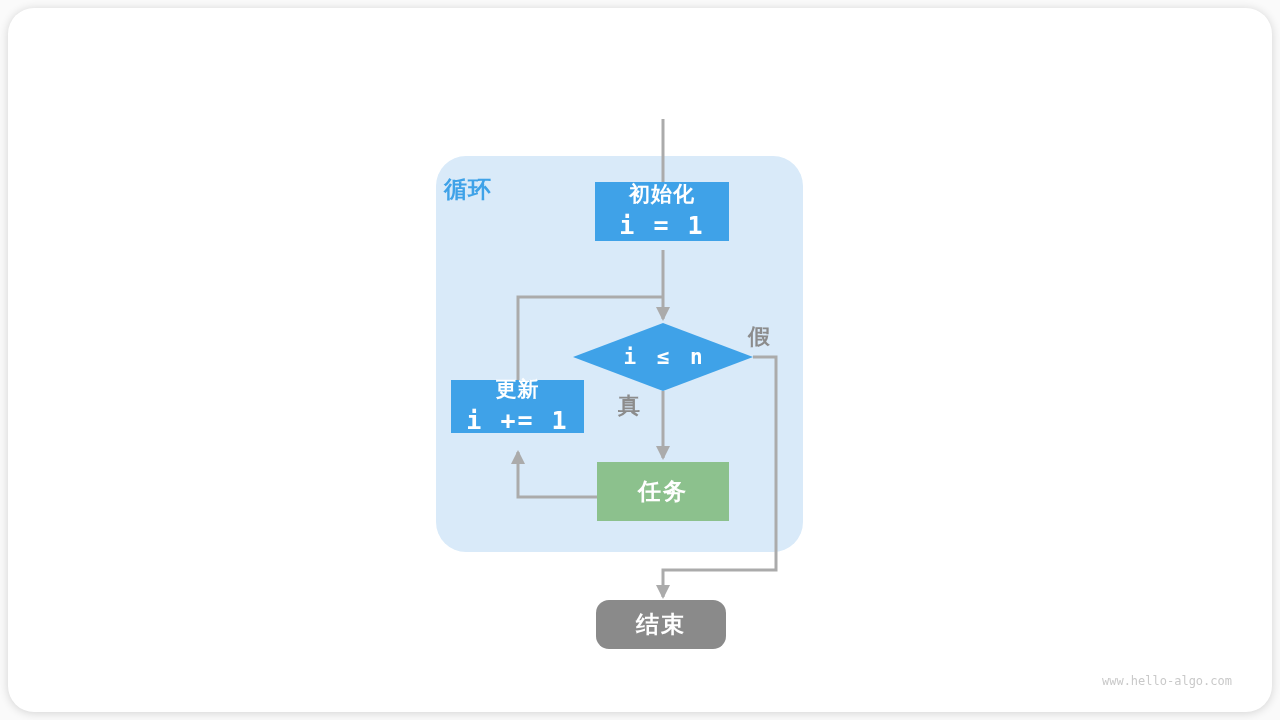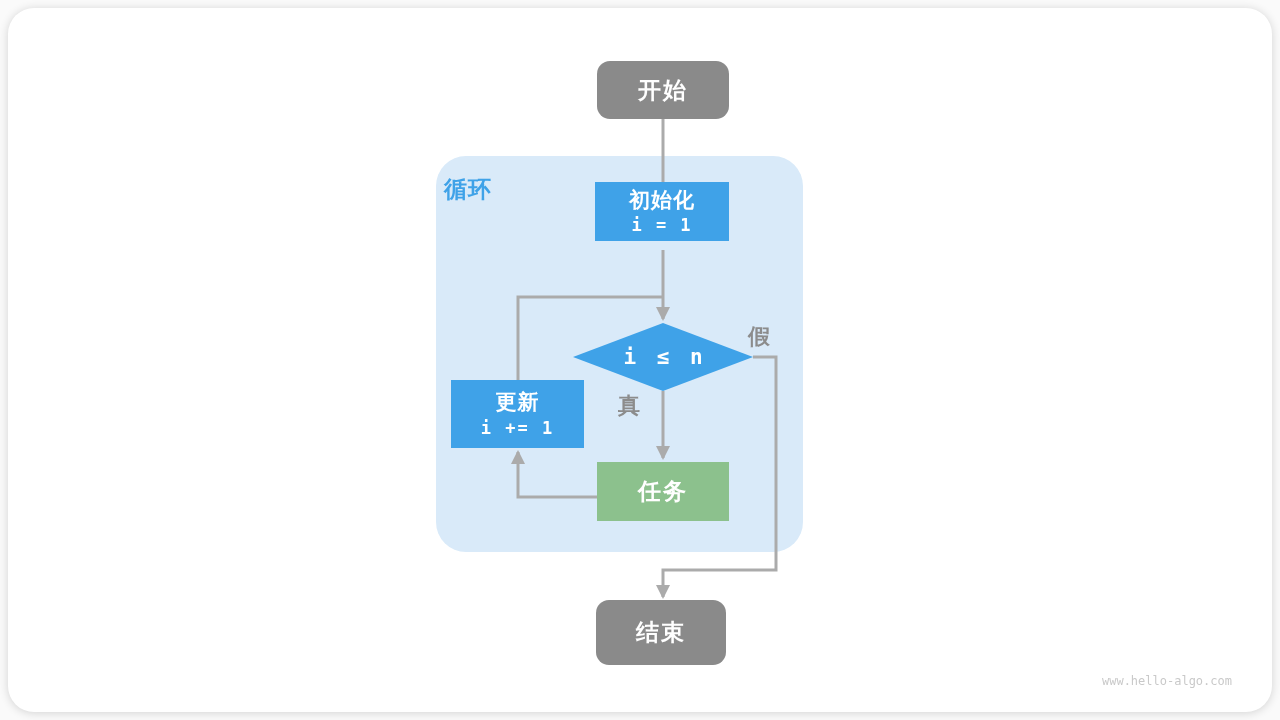--- a/index.html
+++ b/index.html
@@ -20,35 +20,35 @@
   }
   .node {
     position: absolute; display: flex; flex-direction: column;
     align-items: center; justify-content: center;
     color: #ffffff; font-weight: bold; text-align: center;
   }
   .node-gray { background: var(--node-gray, #8a8a8a); border-radius: 13px; font-size: 23px; letter-spacing: 2px; }
   .node-blue { background: var(--node-blue, #3fa2e8); }
   .node-green { background: var(--node-green, #8cc18d); font-size: 23px; letter-spacing: 2px; }
   .node-title { font-size: 21px; letter-spacing: 1px; line-height: 1.35; }
-  .node-code  { font-family: "DejaVu Sans Mono", "Liberation Mono", monospace; font-size: 17px; letter-spacing: 2px; line-height: 1.35; }
+  .node-code  { font-family: "DejaVu Sans Mono", "Liberation Mono", monospace; font-size: 25px; letter-spacing: 2px; line-height: 1.35; }
   .diamond {
     position: absolute; left: 565px; top: 315px; width: 180px; height: 68px;
     background: var(--node-blue, #3fa2e8);
     clip-path: polygon(50% 0, 100% 50%, 50% 100%, 0 50%);
     display: flex; align-items: center; justify-content: center;
     color: #fff; font-weight: bold;
     font-family: "DejaVu Sans Mono", "Liberation Mono", monospace;
     font-size: 21px; letter-spacing: 4px; text-indent: 4px;
   }
   #node-start  { left: 589px; top: 53px;  width: 132px; height: 58px; }
   #node-init   { left: 587px; top: 174px; width: 134px; height: 59px; }
-  #node-update { left: 443px; top: 372px; width: 133px; height: 68px; }
+  #node-update { left: 443px; top: 372px; width: 133px; height: 53px; }
   #node-task   { left: 589px; top: 454px; width: 132px; height: 59px; }
-  #node-end    { left: 588px; top: 592px; width: 130px; height: 65px; }
+  #node-end    { left: 588px; top: 592px; width: 130px; height: 49px; }
   .edge-label {
     position: absolute; color: var(--edge-label, #8c8c8c);
     font-size: 22px; font-weight: bold;
   }
   #label-true  { left: 610px; top: 383px; }
   #label-false { left: 740px; top: 314px; }
   svg.flow-lines { position: absolute; left: 0; top: 0; width: 1280px; height: 720px; pointer-events: none; }
   .flow-line { stroke: var(--line, #ababab); stroke-width: 3; fill: none; }
   .arrow-head { fill: var(--line, #ababab); }
   .watermark {
@@ -80,23 +80,20 @@
 
       <path class="flow-line" d="M510 372 V289 H655"></path>
 
       <path class="flow-line" d="M655 383 V450" marker-end="url(#arrow)"></path>
 
       <path class="flow-line" d="M589 489 H510 V444" marker-end="url(#arrow)"></path>
 
       <path class="flow-line" d="M745 349 H768 V562 H655 V589" marker-end="url(#arrow)"></path>
     </svg>
 
-    <div class="node node-gray" id="node-start">
-      <span>开始</span>
-    </div>
 
     <div class="node node-blue" id="node-init">
       <span class="node-title">初始化</span>
       <span class="node-code">i = 1</span>
     </div>
 
     <div class="diamond">
       <span>i ≤ n</span>
     </div>
 

